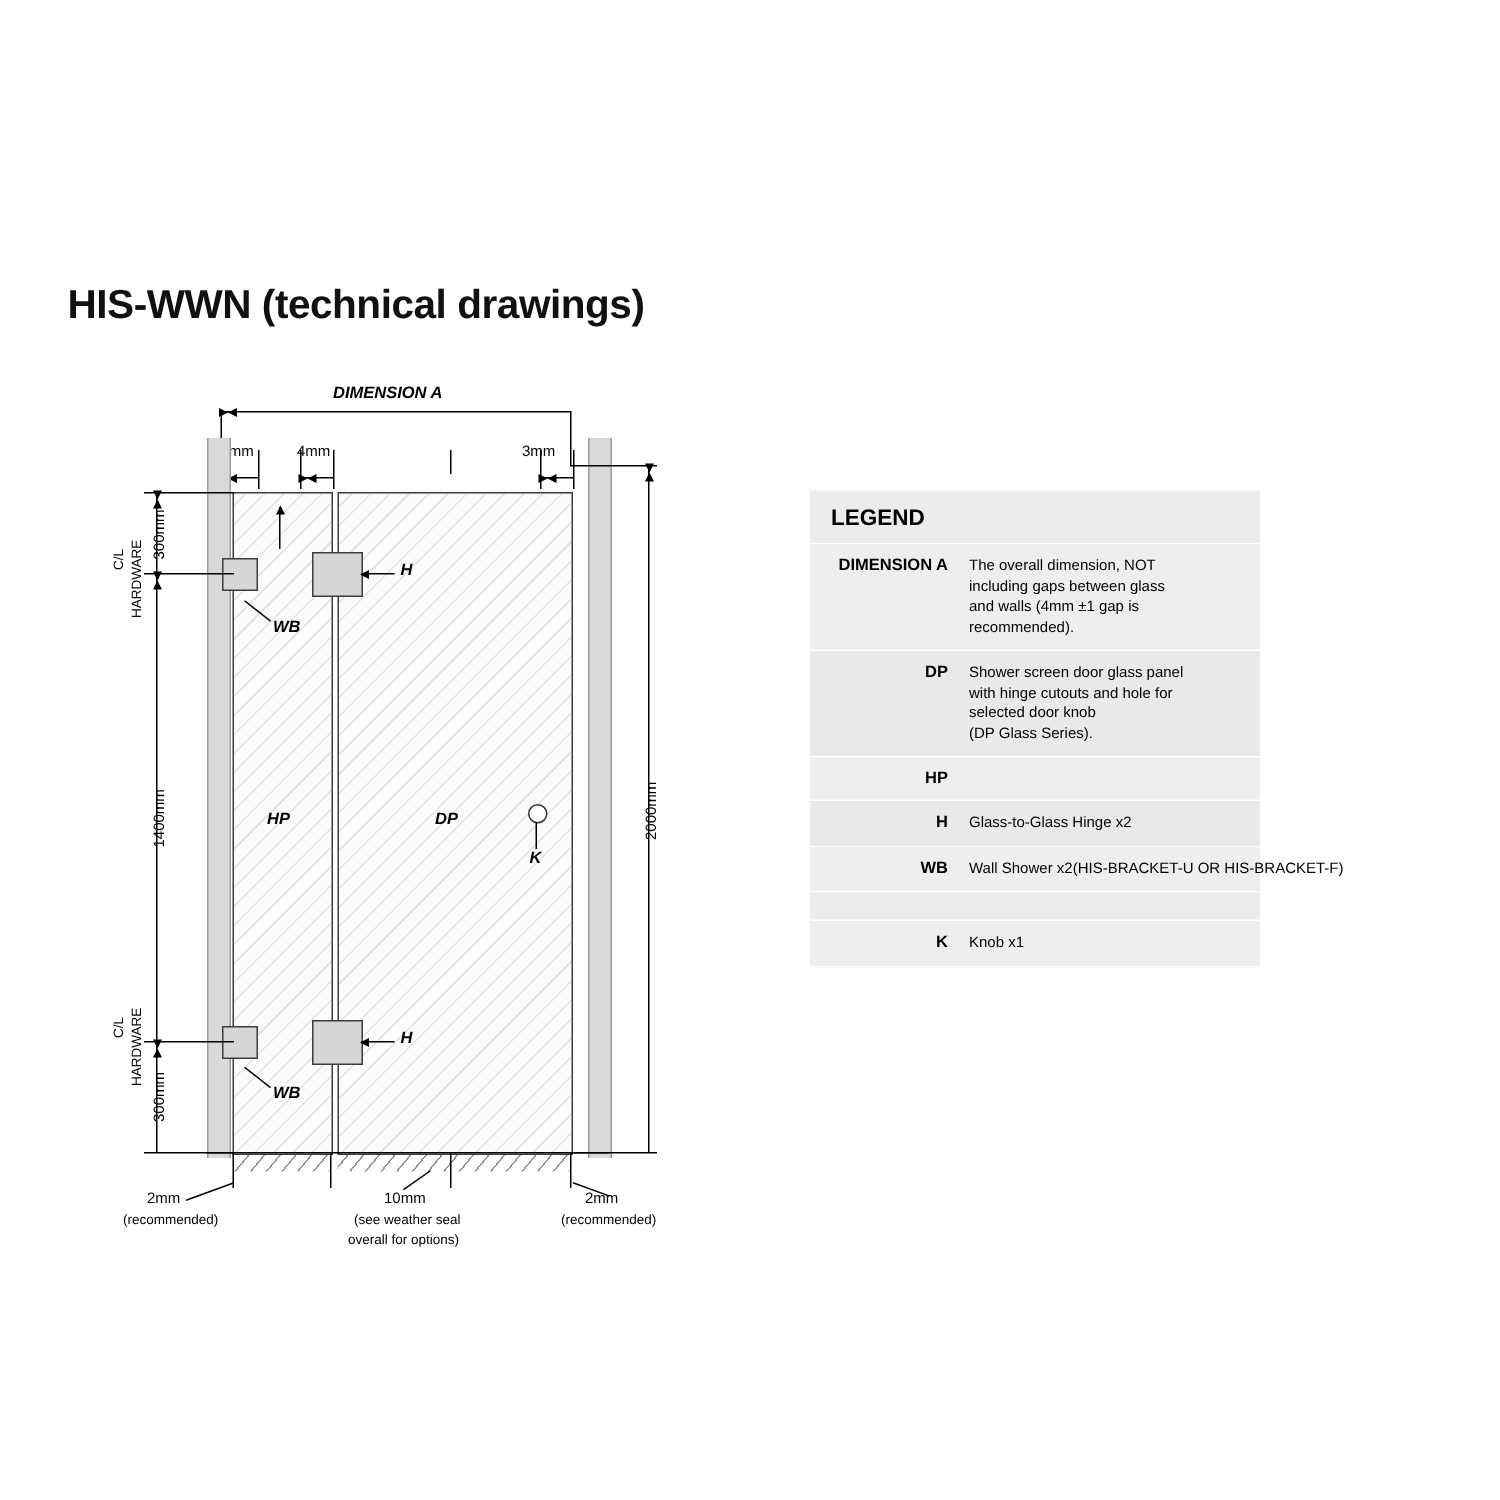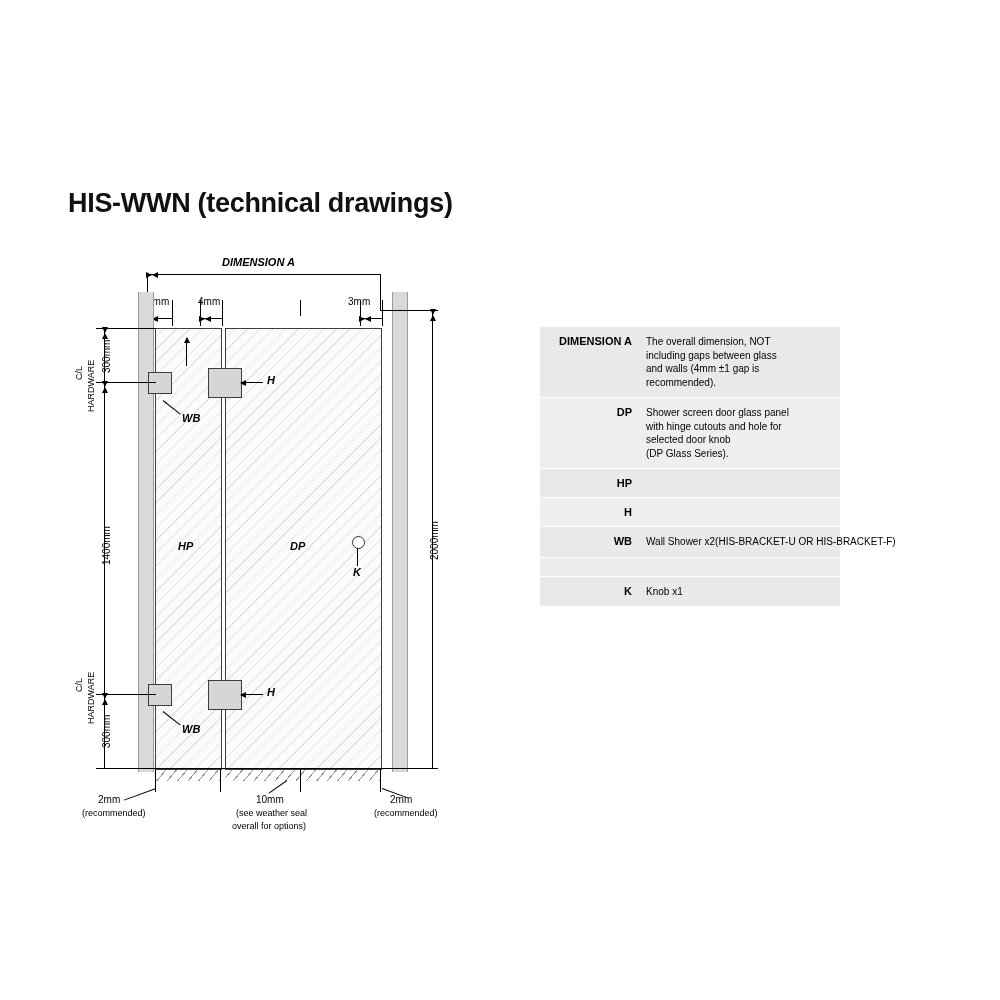--- a/index.html
+++ b/index.html
@@ -12,21 +12,21 @@
     height: 1000px;
     position: relative;
     font-family: "Liberation Sans", sans-serif;
     color: #000000;
     overflow: hidden;
   }
 
   
   #page-title {
     position: absolute;
-    left: 68px;
+    left: 45px;
     top: 188px;
     font-size: 27px;
     font-weight: bold;
     letter-spacing: -0.3px;
     color: #111111;
   }
 
   
   #drawing {
     position: absolute;
@@ -305,20 +305,21 @@
 
   <div class="lbl lbl-small" style="left:330px; top:554px;">2mm</div>
   <div class="lbl lbl-tiny" style="left:314px; top:568px;">(recommended)</div>
 
   <div class="hline" style="left:62px; top:548px; width:34px; transform:rotate(-20deg); transform-origin:right center;"></div>
   <div class="hline" style="left:205px; top:540px; width:22px; transform:rotate(-35deg); transform-origin:right center;"></div>
   <div class="hline" style="left:322px; top:548px; width:26px; transform:rotate(20deg); transform-origin:left center;"></div>
 </div>
 
 <div id="legend">
+  <div class="legend-title">LEGEND</div>
 
   <div class="legend-row">
     <div class="legend-key">DIMENSION A</div>
     <div class="legend-val">The overall dimension, NOT
 including gaps between glass
 and walls (4mm ±1 gap is
 recommended).</div>
   </div>
 
   <div class="legend-row">
@@ -328,20 +329,21 @@
 selected door knob
 (DP Glass Series).</div>
   </div>
 
   <div class="legend-row">
     <div class="legend-key">HP</div>
   </div>
 
   <div class="legend-row">
     <div class="legend-key">H</div>
+    <div class="legend-val">Glass-to-Glass Hinge x2</div>
   </div>
 
   <div class="legend-row">
     <div class="legend-key">WB</div>
     <div class="legend-val nowrap">Wall Shower x2(HIS-BRACKET-U OR HIS-BRACKET-F)</div>
   </div>
 
   <div class="legend-spacer"></div>
 
   <div class="legend-row">

